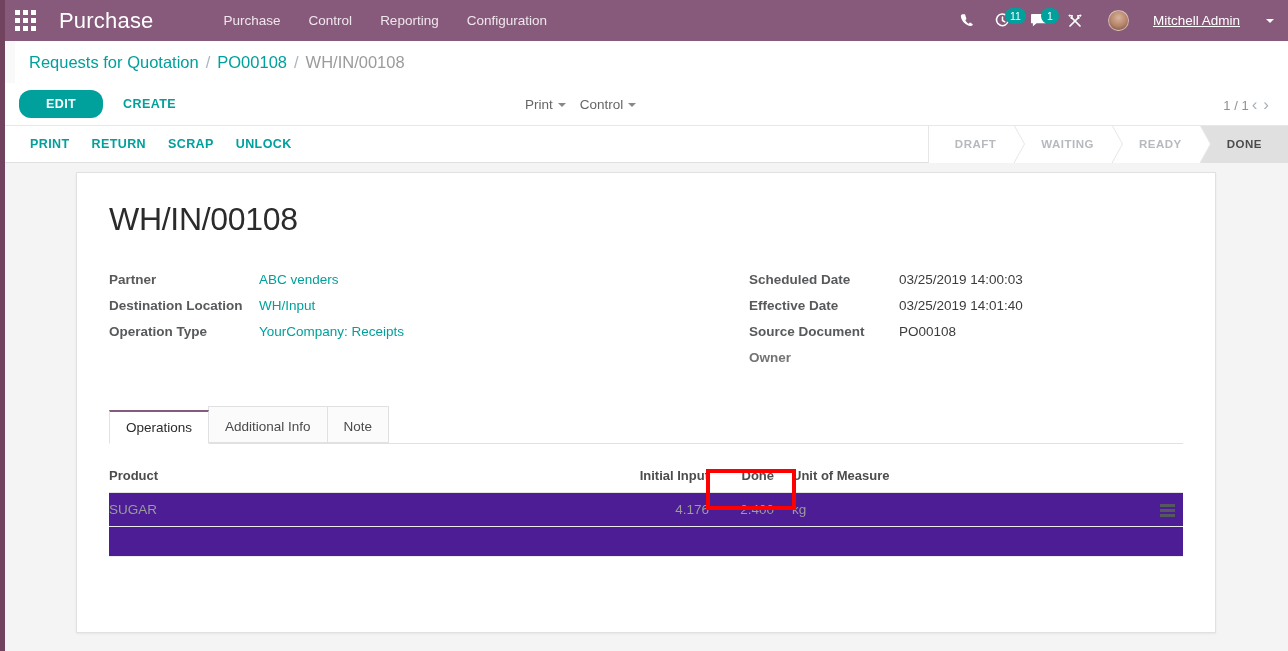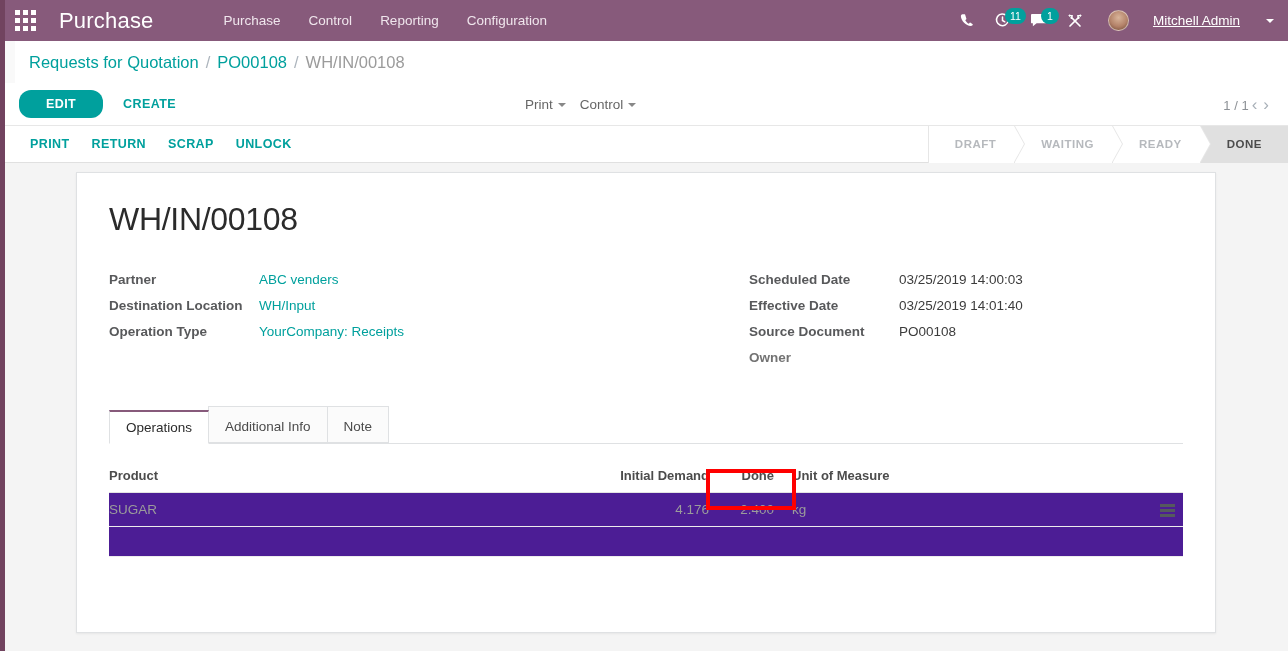--- a/index.html
+++ b/index.html
@@ -455,21 +455,21 @@
         <div class="tabs">
           <div class="tab active">Operations</div>
           <div class="tab">Additional Info</div>
           <div class="tab">Note</div>
         </div>
 
         <table class="lines-table">
           <thead>
             <tr>
               <th style="width:420px">Product</th>
-              <th class="num" style="width:190px">Initial Demand</th>
+              <th class="num" style="width:190px">Initial Input</th>
               <th class="num" style="width:65px">Done</th>
               <th class="uom">Unit of Measure</th>
               <th style="width:40px"></th>
             </tr>
           </thead>
           <tbody>
             <tr>
               <td>SUGAR</td>
               <td class="num">4.176</td>
               <td class="num">2.400</td>

